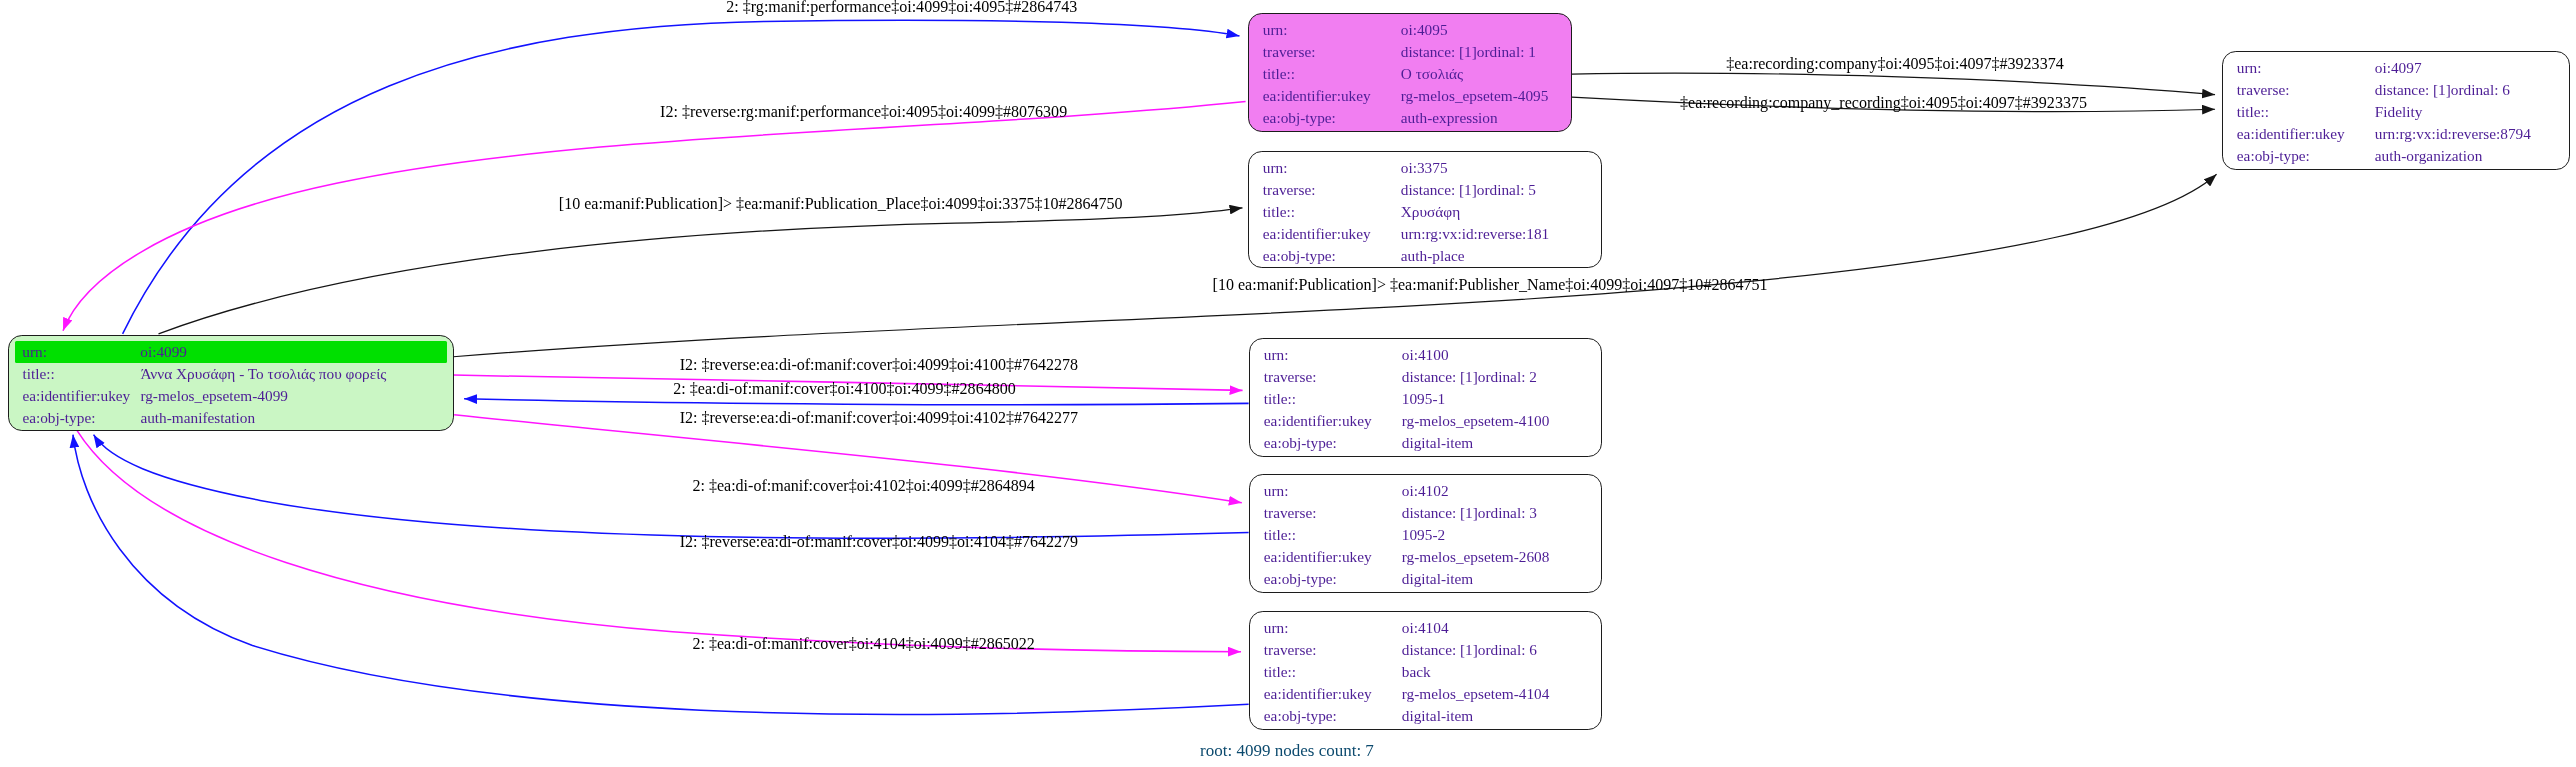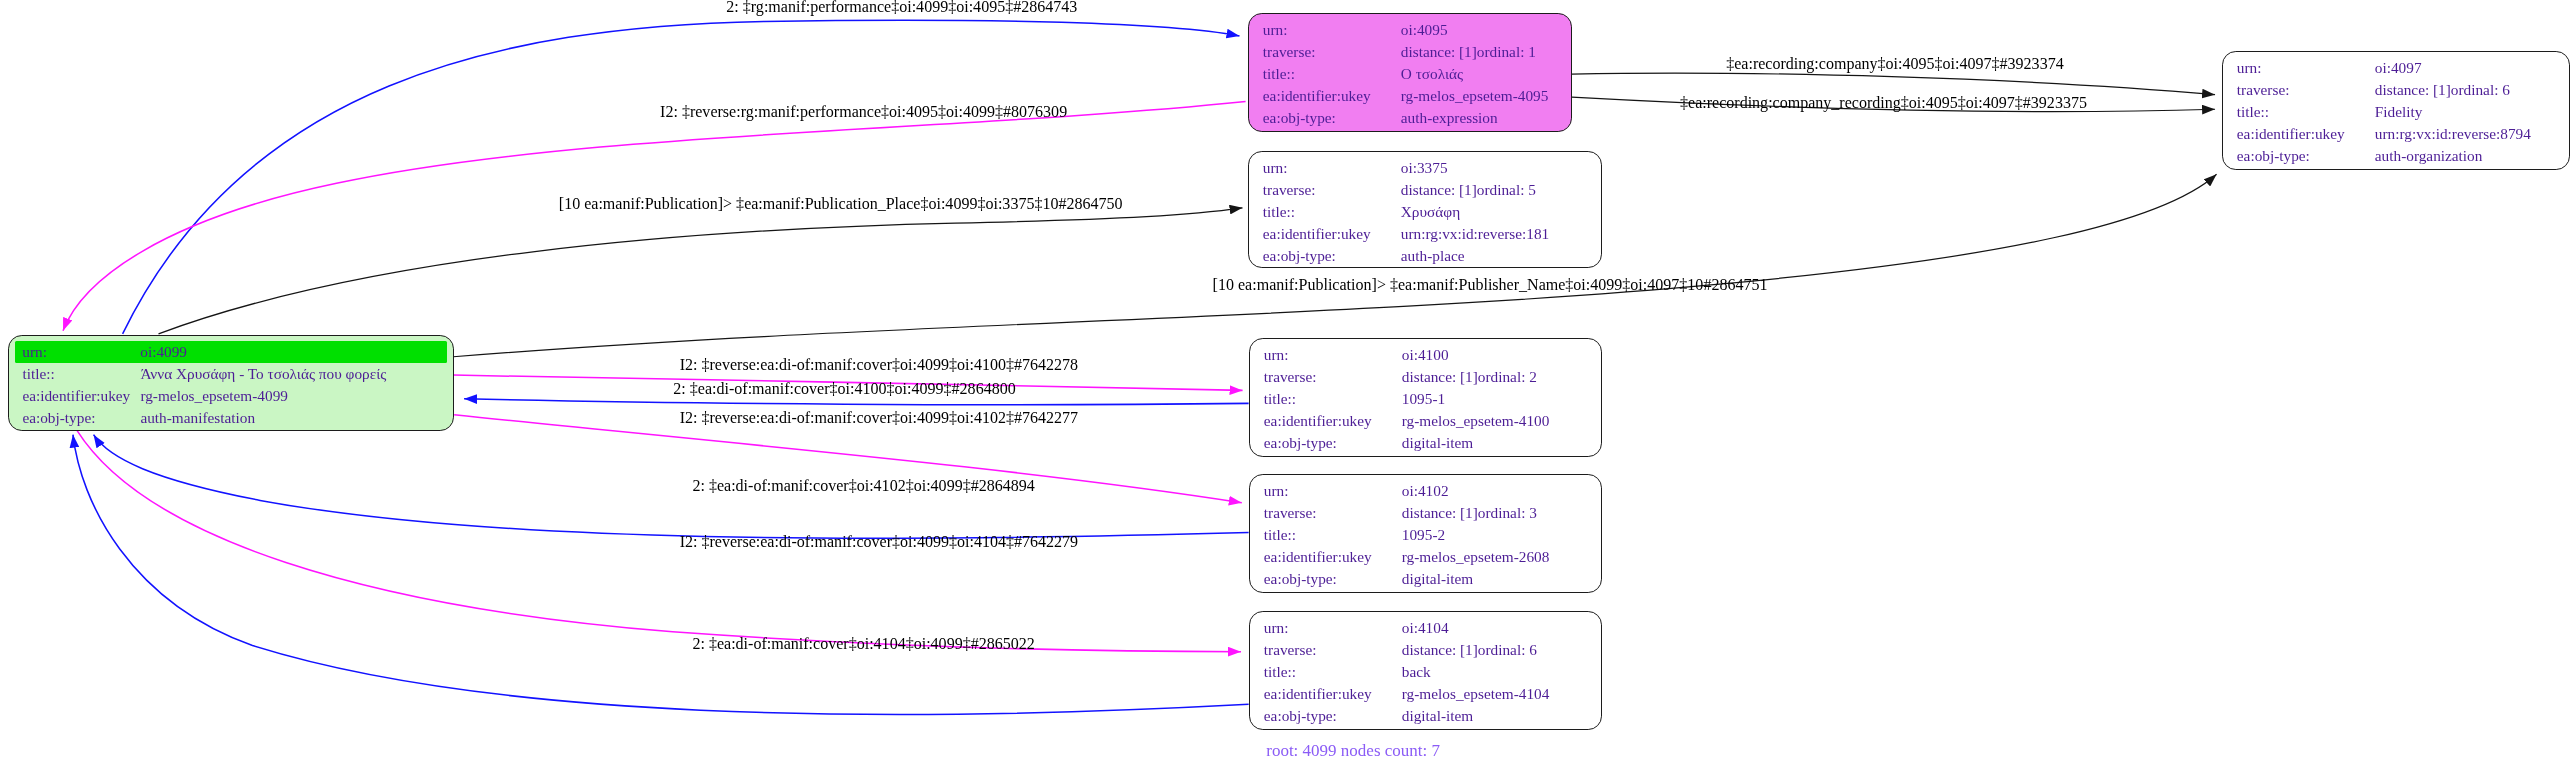--- a/index.html
+++ b/index.html
@@ -18,21 +18,21 @@
     font-size:15.3px; color:#4c1d95; padding-top:5px;
   }
   .node.root { border-width:1.8px; }
   .nrow { display:flex; align-items:center; height:22px; padding:0 13.8px; white-space:nowrap; }
   .nrow.hl { margin:0 6.1px; padding:0 7.6px; border-radius:1.5px; }
   .k { width:138px; flex-shrink:0; }
   .node.root .k { width:118px; }
   .v2 { }
   #caption {
     position:absolute; left:1134px; top:741px; width:306px;
-    text-align:right; font-size:17px; color:#8b5cf6;
+    text-align:center; font-size:17px; color:#0c4a6e;
   }
 </style>
 </head>
 <body>
 
 <div id="canvas">
   <svg id="edges" xmlns="http://www.w3.org/2000/svg" viewBox="0 0 3371 1004">
       <defs>
         <marker id="arrow-forward_edge" viewBox="0 0 12 9" refX="12" refY="4.5" markerWidth="17" markerHeight="13" markerUnits="userSpaceOnUse" orient="auto">
           <path d="M0,0 L12,4.5 L0,9 Z" fill="#1212ff"></path>

